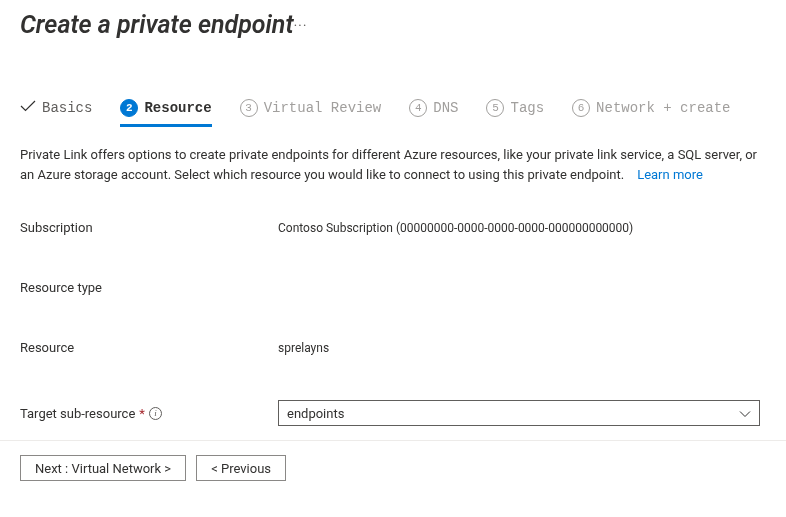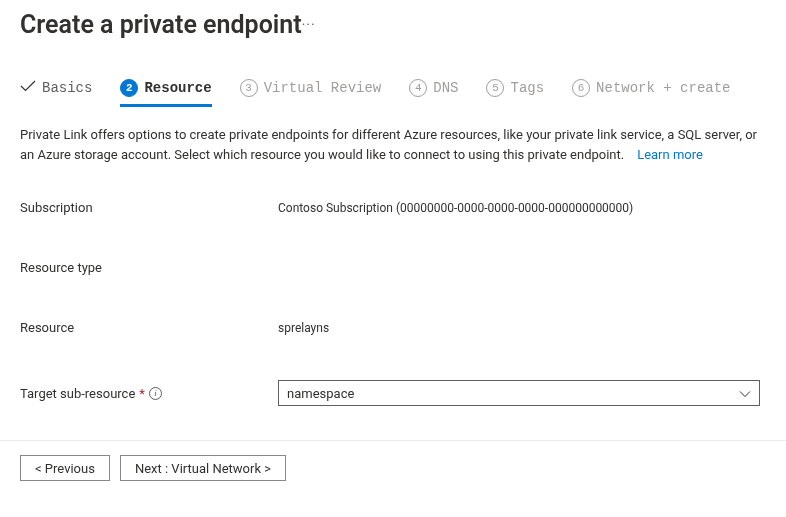--- a/index.html
+++ b/index.html
@@ -15,21 +15,22 @@
       width: 786px;
       height: 517px;
       position: relative;
     }
     .page {
       padding: 10px 20px 0 20px;
     }
     .title-row {
       display: flex;
       align-items: center;
-      margin-bottom: 40px;
+      margin-bottom: 60px;
+      font-style: italic;
     }
     .page-title {
       font-size: 25px;
       font-weight: 600;
       color: #323130;
     }
     .more-icon {
       color: #605e5c;
       font-size: 14px;
       letter-spacing: 1px;
@@ -230,27 +231,27 @@
       <div class="form-value">sprelayns</div>
     </div>
 
     <div class="form-row">
       <div class="form-label">
         <span>Target sub-resource</span>
         <span class="required-star">*</span>
         <span class="info-icon">i</span>
       </div>
       <div class="dropdown">
-        <span>namespace</span>
+        <span>endpoints</span>
         <span>
           <svg class="chevron-down" viewBox="0 0 12 8" fill="none">
             <path d="M1 1.5 L6 6.5 L11 1.5" stroke="#323130" stroke-width="1" fill="none"></path>
           </svg>
         </span>
       </div>
     </div>
   </div>
 </div>
 
 <div class="footer">
+  <button class="btn">Next : Virtual Network &gt;</button>
   <button class="btn">&lt; Previous</button>
-  <button class="btn">Next : Virtual Network &gt;</button>
 </div>
 
 </body></html>

